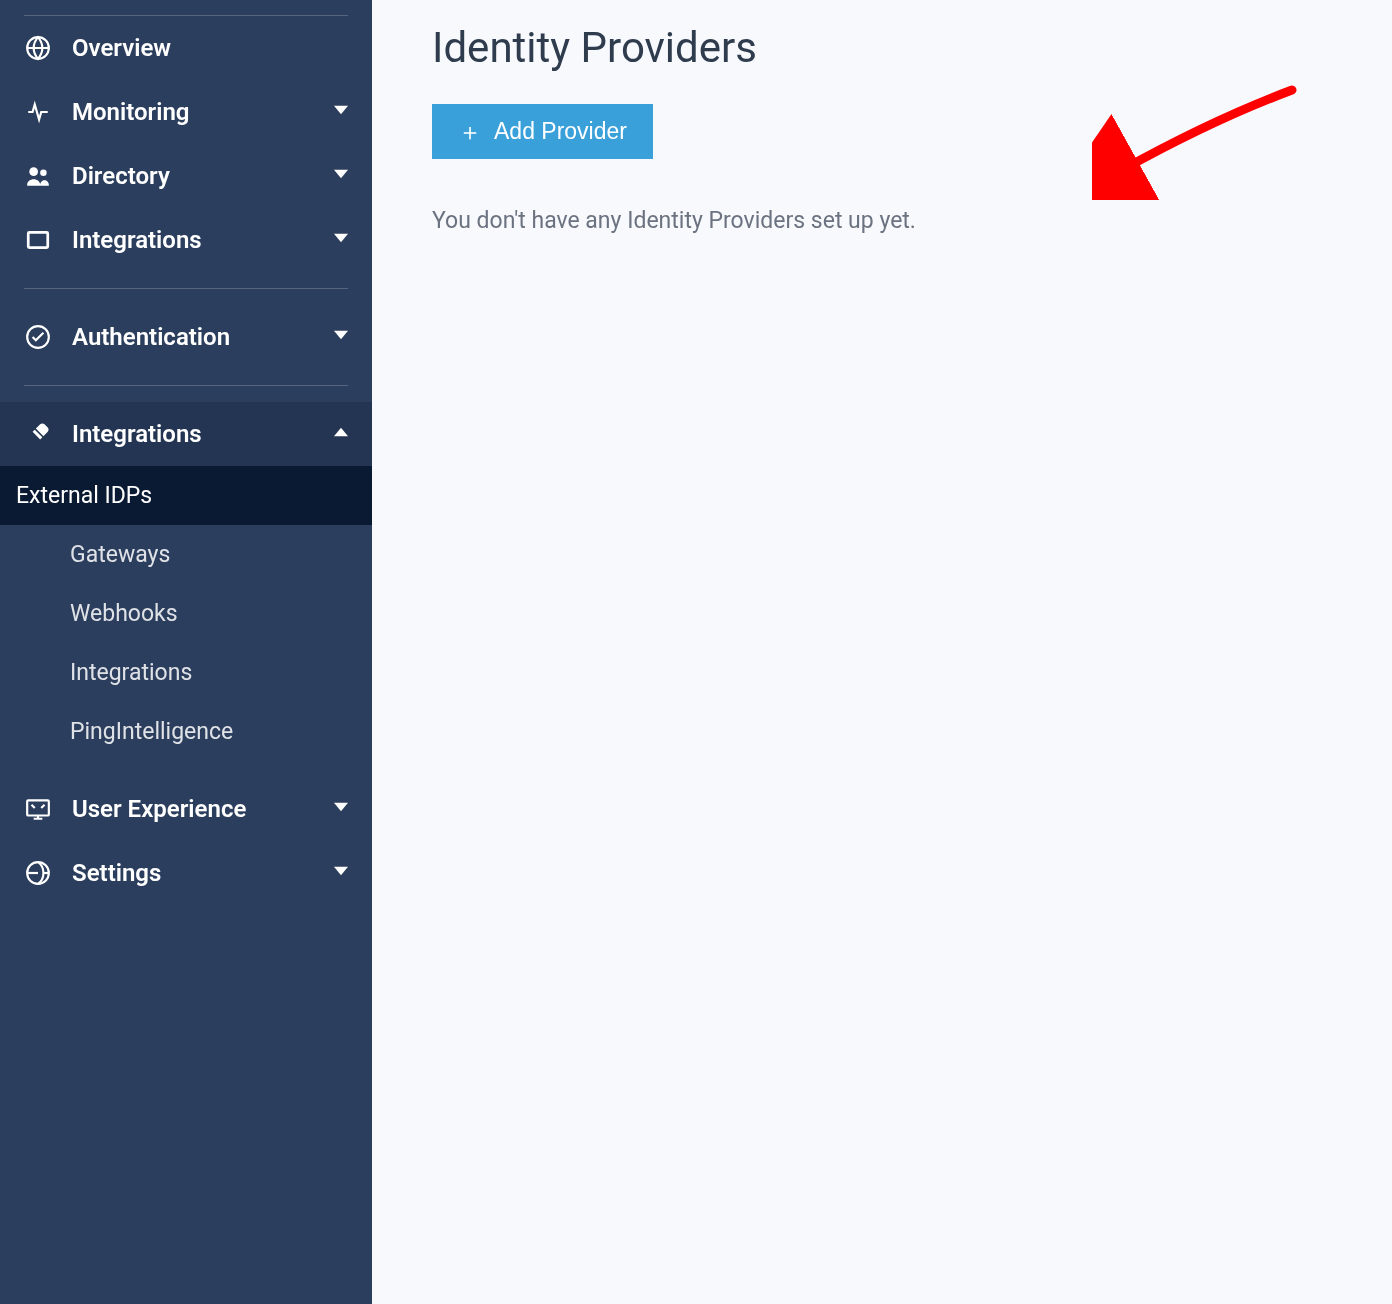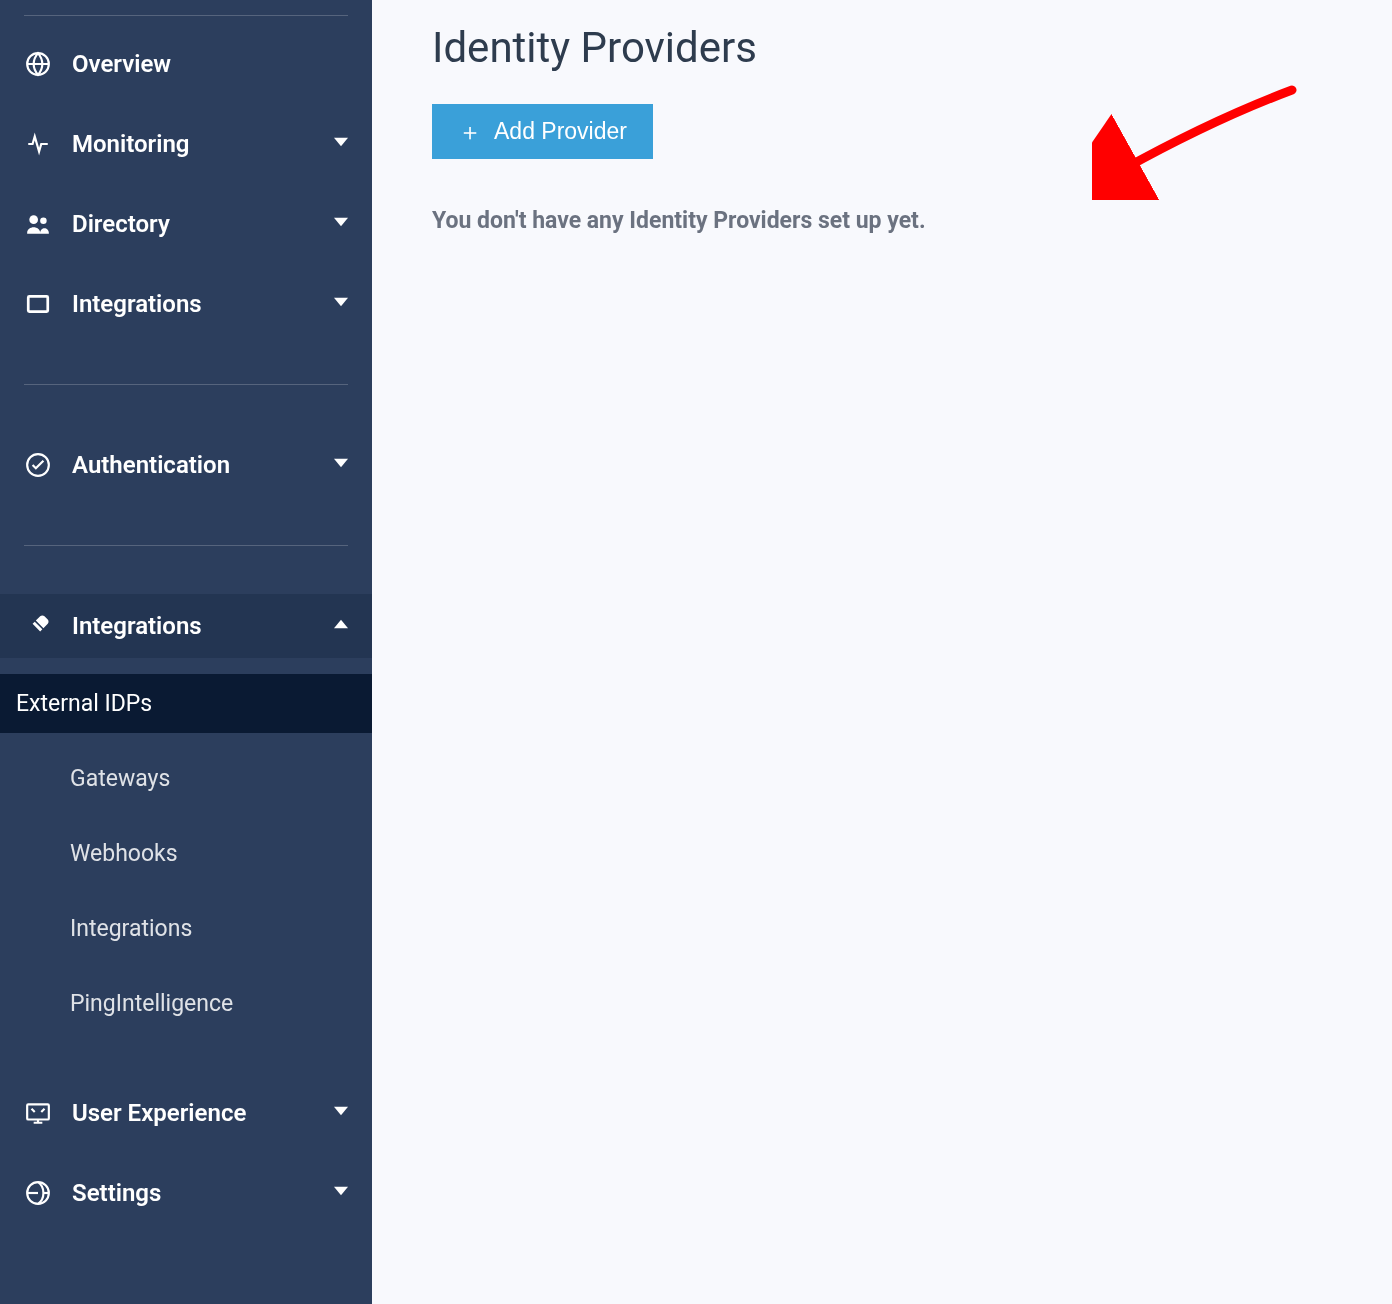--- a/index.html
+++ b/index.html
@@ -11,21 +11,20 @@
       height: 1304px;
       overflow: hidden;
     }
     .sidebar {
       width: 372px;
       background: #2c3e5d;
       color: #ffffff;
       display: flex;
       flex-direction: column;
       padding-top: 15px;
-      gap: 16px;
     }
     .sidebar-divider {
       height: 1px;
       background: rgba(255,255,255,0.2);
       margin: 0 24px;
     }
     .nav-item {
       display: flex;
       align-items: center;
       padding: 18px 24px;
@@ -93,21 +92,20 @@
       gap: 12px;
     }
     .add-btn .plus {
       font-size: 24px;
       line-height: 1;
     }
     .empty-text {
       margin-top: 48px;
       font-size: 23px;
       color: #6b7280;
-      font-weight: bold;
     }
     .arrow-annotation {
       position: absolute;
       left: 720px;
       top: 80px;
       pointer-events: none;
     }
     svg { display: block; }
   </style>
 </head>

